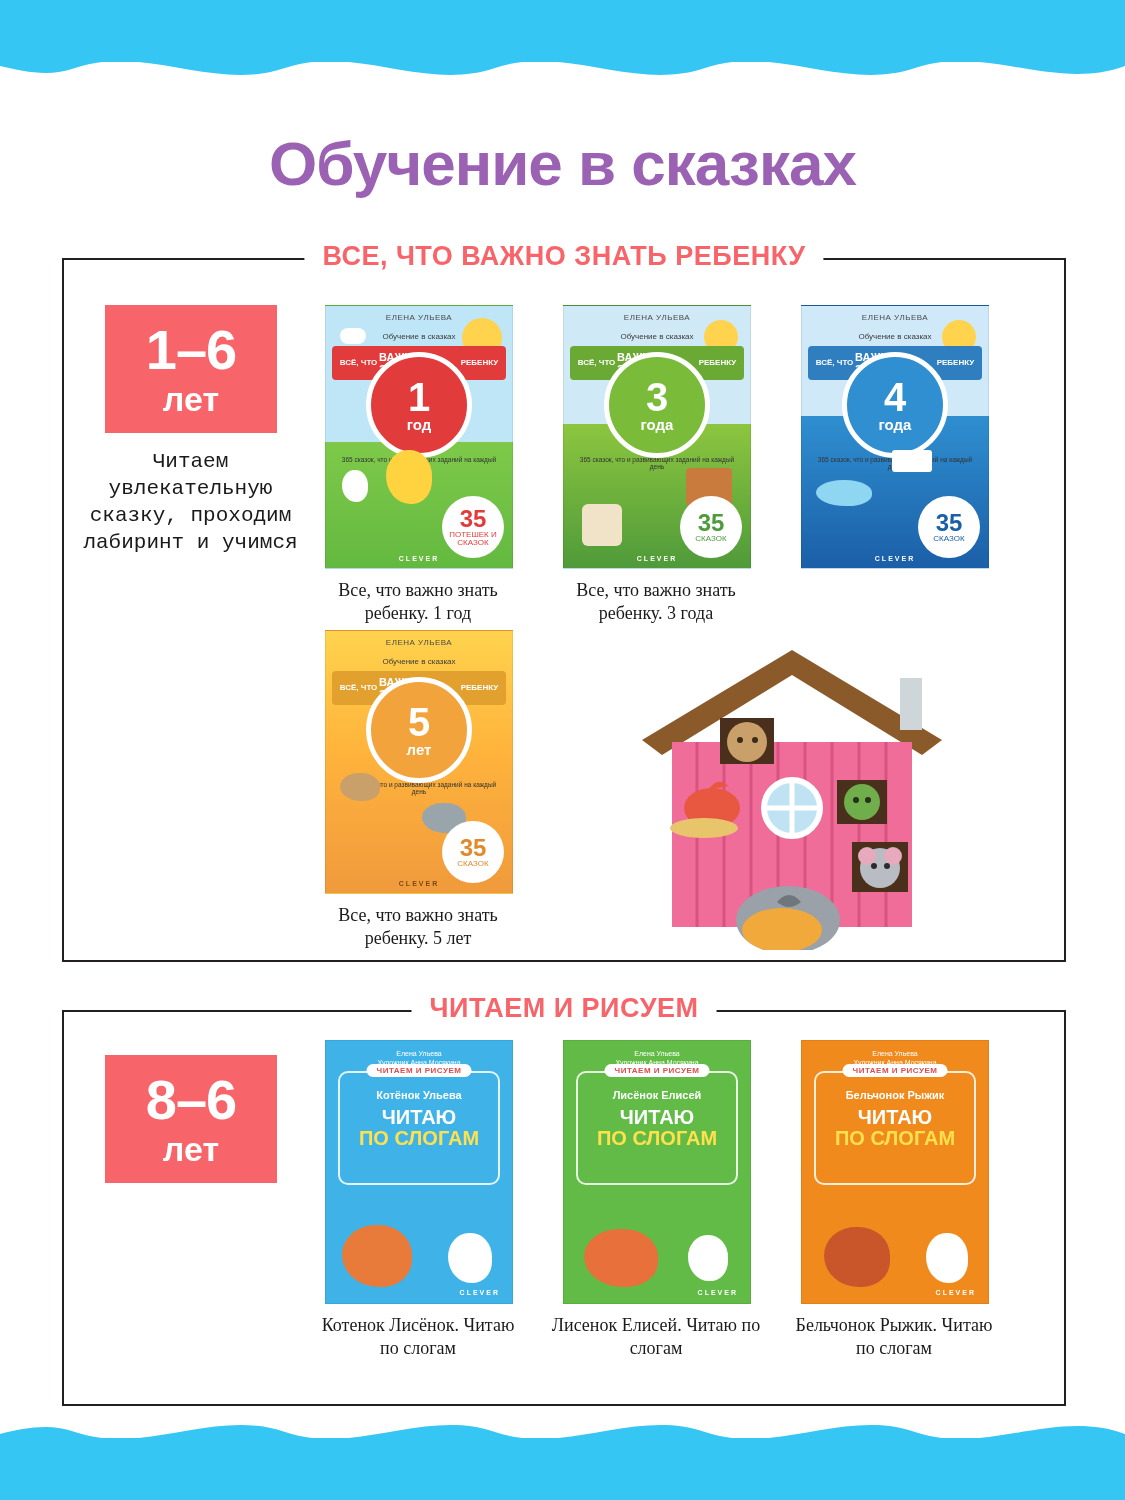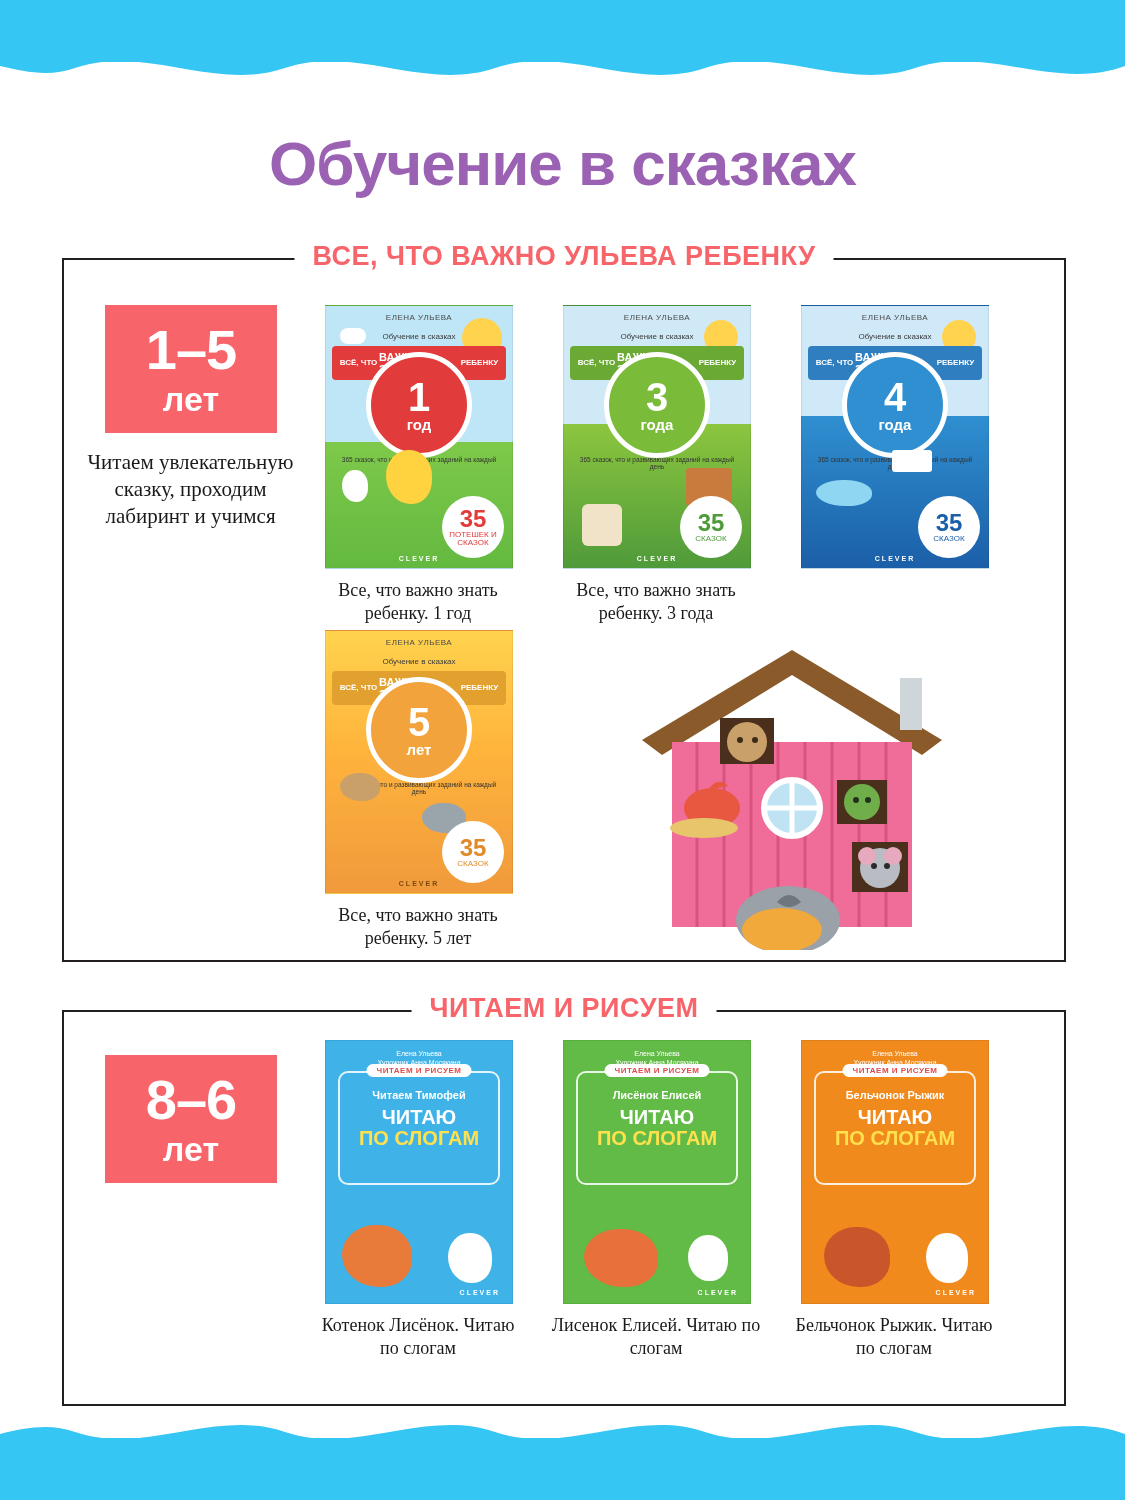--- a/index.html
+++ b/index.html
@@ -37,21 +37,21 @@
   .agebox{position:absolute;}
   .age-badge{
     width:172px;height:128px;background:#f7646a;color:#fff;
     display:flex;flex-direction:column;align-items:center;justify-content:center;
     line-height:1;
   }
   .age-num{font-size:56px;font-weight:bold;letter-spacing:-1px;}
   .age-unit{font-size:34px;font-weight:bold;margin-top:4px;}
   .age-desc{
     width:215px;margin-top:16px;margin-left:-22px;text-align:center;
-    font-family:Liberation Serif, serif;font-size:21px;color:#1a1a1a;line-height:1.28;
+    font-family:Liberation Mono, monospace;font-size:21px;color:#1a1a1a;line-height:1.28;
   }
   #age1{top:305px;left:105px;}
   #age2{top:1055px;left:105px;}
 
   
   .book{position:absolute;}
   .cover{width:186px;height:262px;position:relative;overflow:hidden;border:1px solid rgba(0,0,0,.07);}
   .caption{
     width:210px;margin-left:-12px;margin-top:10px;text-align:center;
     font-family:"Liberation Serif", serif;font-size:18px;color:#1a1a1a;line-height:1.25;
@@ -128,26 +128,26 @@
 <div class="band band-bottom"></div>
 <div class="wave" style="bottom:62px">
   <svg viewBox="0 0 1125 26" preserveAspectRatio="none">
       <path d="M0,26 L1125,26 L1125,22 C1055,-4 985,44 915,20 C845,-4 775,44 705,20 C635,-4 565,44 495,20 C425,-4 355,44 285,20 C215,-4 145,44 75,20 C50,11 25,16 0,22 Z" fill="#35c6f4"></path>
     </svg>
 </div>
 
 <div class="page-title">Обучение в сказках</div>
 
 <div class="section" id="section1">
-  <div class="section-title">ВСЕ, ЧТО ВАЖНО УЛЬЕВА РЕБЕНКУ</div>
+  <div class="section-title">ВСЕ, ЧТО ВАЖНО ЗНАТЬ РЕБЕНКУ</div>
 </div>
 
 <div class="agebox" id="age1">
   <div class="age-badge">
-    <span class="age-num">1–5</span>
+    <span class="age-num">1–6</span>
     <span class="age-unit">лет</span>
   </div>
   <div class="age-desc">Читаем увлекательную сказку, проходим лабиринт и учимся</div>
 </div>
 
 <div class="book" style="top:305px;left:325px;">
   <div class="cover cover1">
     <div class="dot" style="width:40px;height:40px;background:#ffd34e;top:12px;right:10px;"></div>
     <div class="dot" style="width:26px;height:16px;background:#fff;top:22px;left:14px;border-radius:12px;"></div>
     <div class="cv-author">ЕЛЕНА УЛЬЕВА</div>
@@ -302,21 +302,21 @@
 </div>
 
 <div class="book" style="top:1040px;left:325px;">
   <div class="cover-s s-blue">
     <div class="s-top">
       <span>Елена Ульева</span><br>
       <span>Художник Анна Мосякина</span>
     </div>
     <div class="s-frame">
       <div class="s-pill">ЧИТАЕМ И РИСУЕМ</div>
-      <div class="s-hero">Читаем Тимофей</div>
+      <div class="s-hero">Котёнок Ульева</div>
       <div class="s-main">
         <span>ЧИТАЮ</span><br>
         <span class="y">ПО СЛОГАМ</span>
       </div>
     </div>
     <div class="blob" style="width:70px;height:62px;background:#e87a3a;left:16px;bottom:16px;"></div>
     <div class="blob" style="width:44px;height:50px;background:#fff;right:20px;bottom:20px;"></div>
     <div class="s-clever">CLEVER</div>
   </div>
   <div class="caption">Котенок Лисёнок. Читаю по слогам</div>

